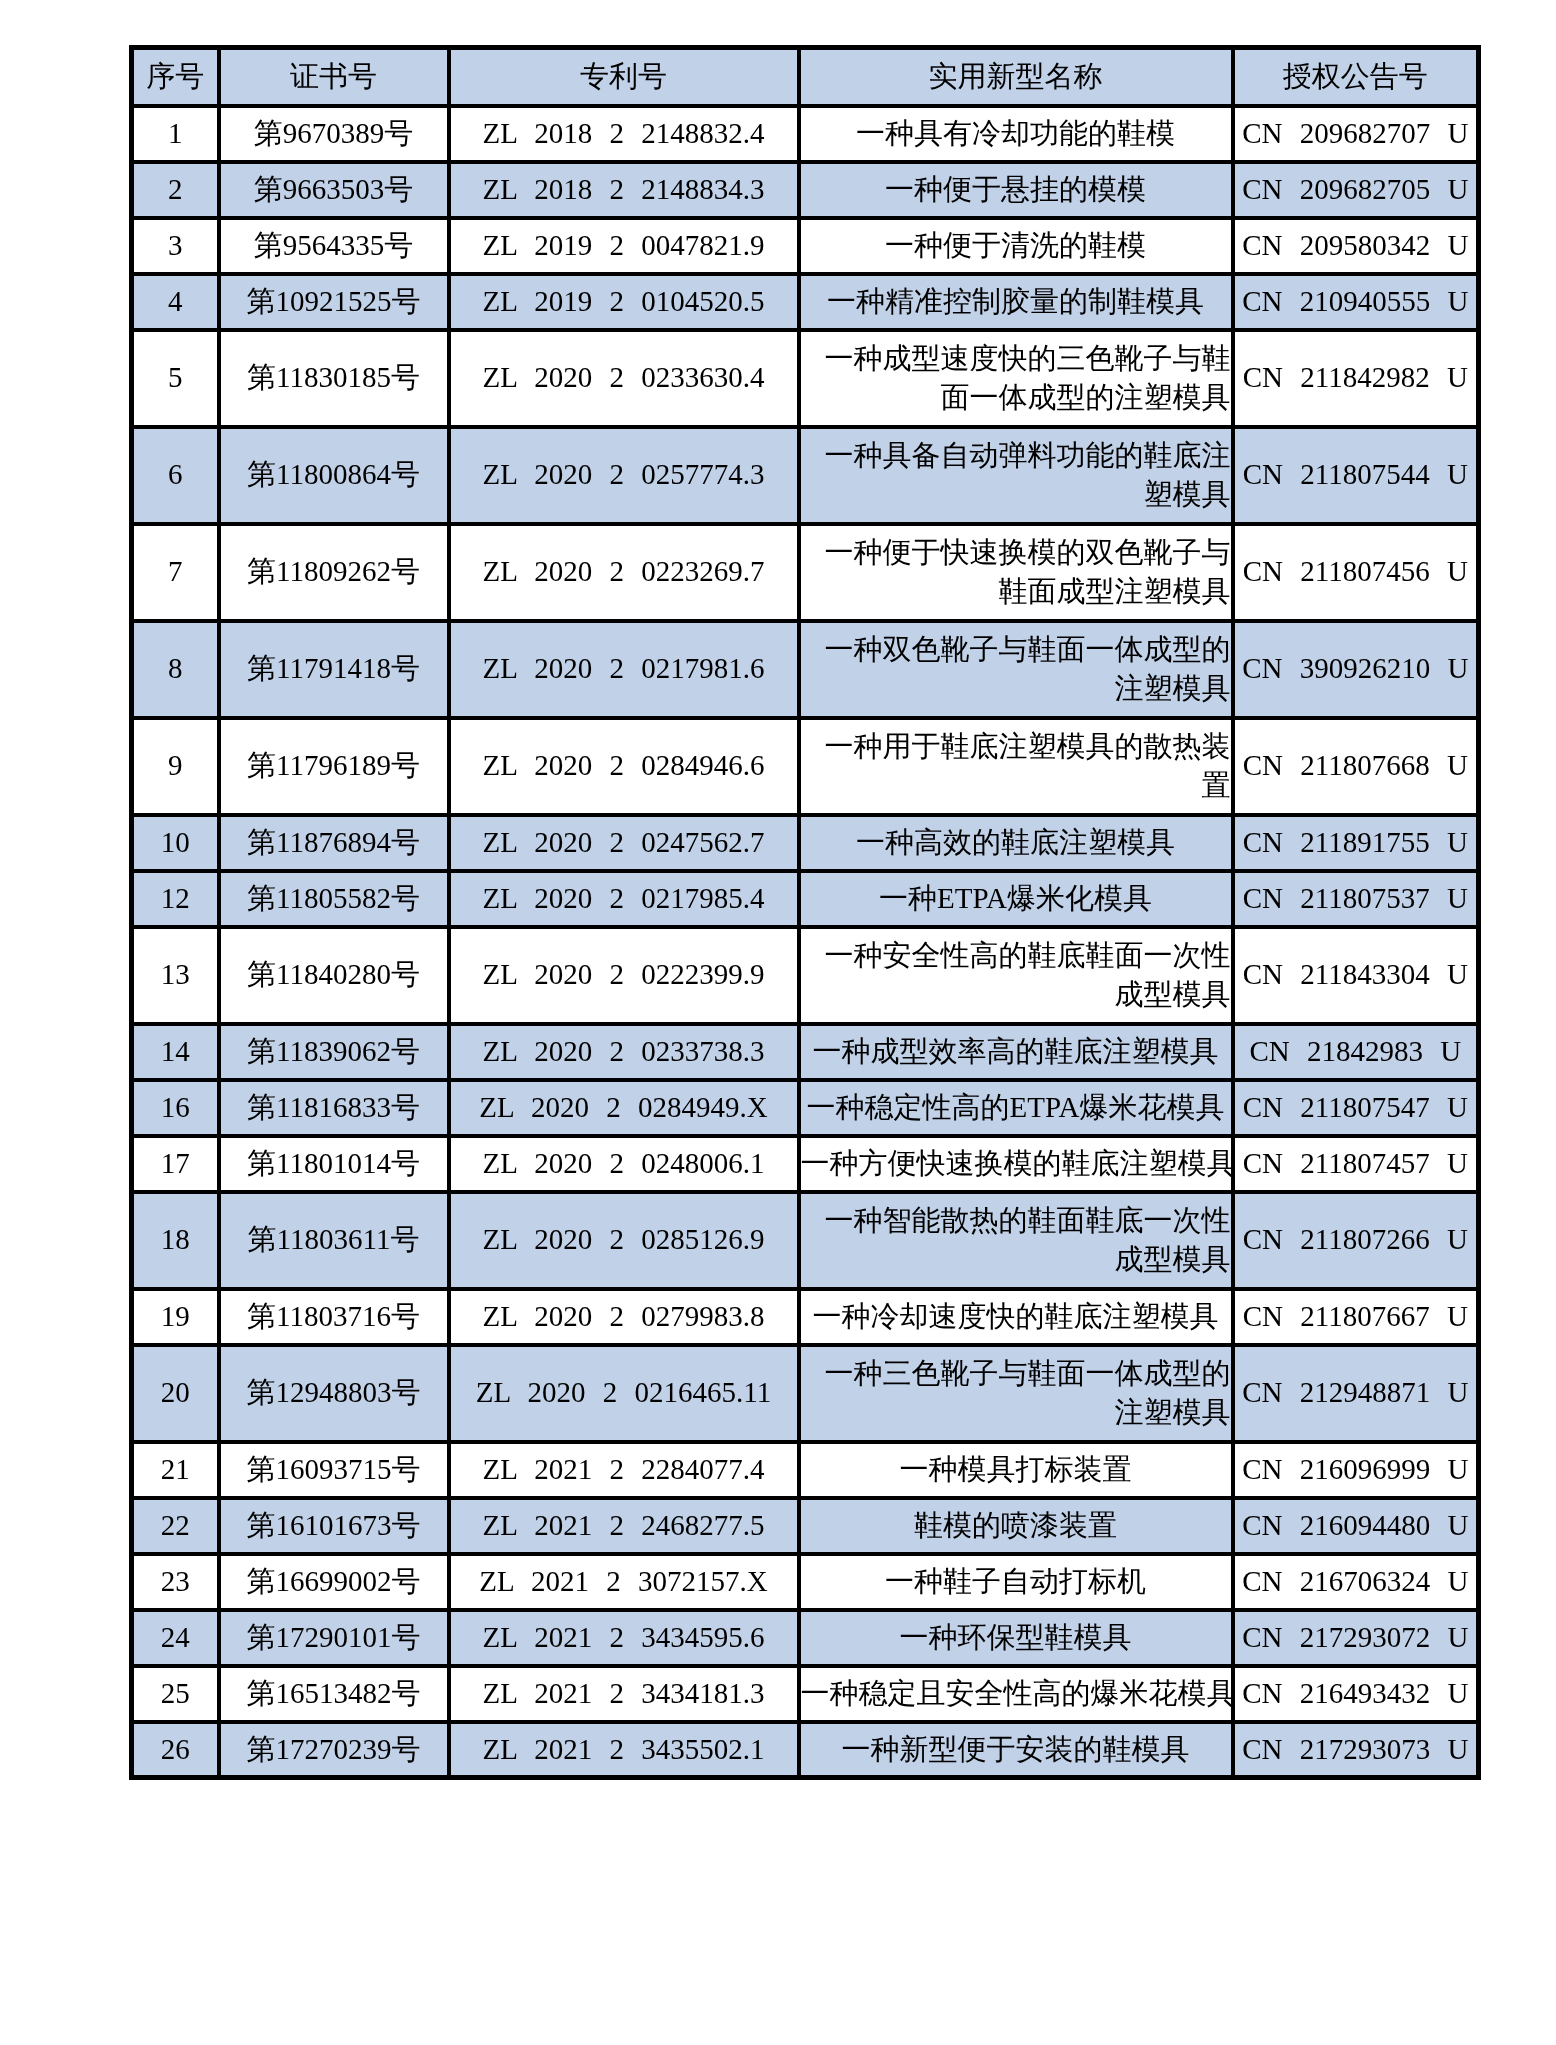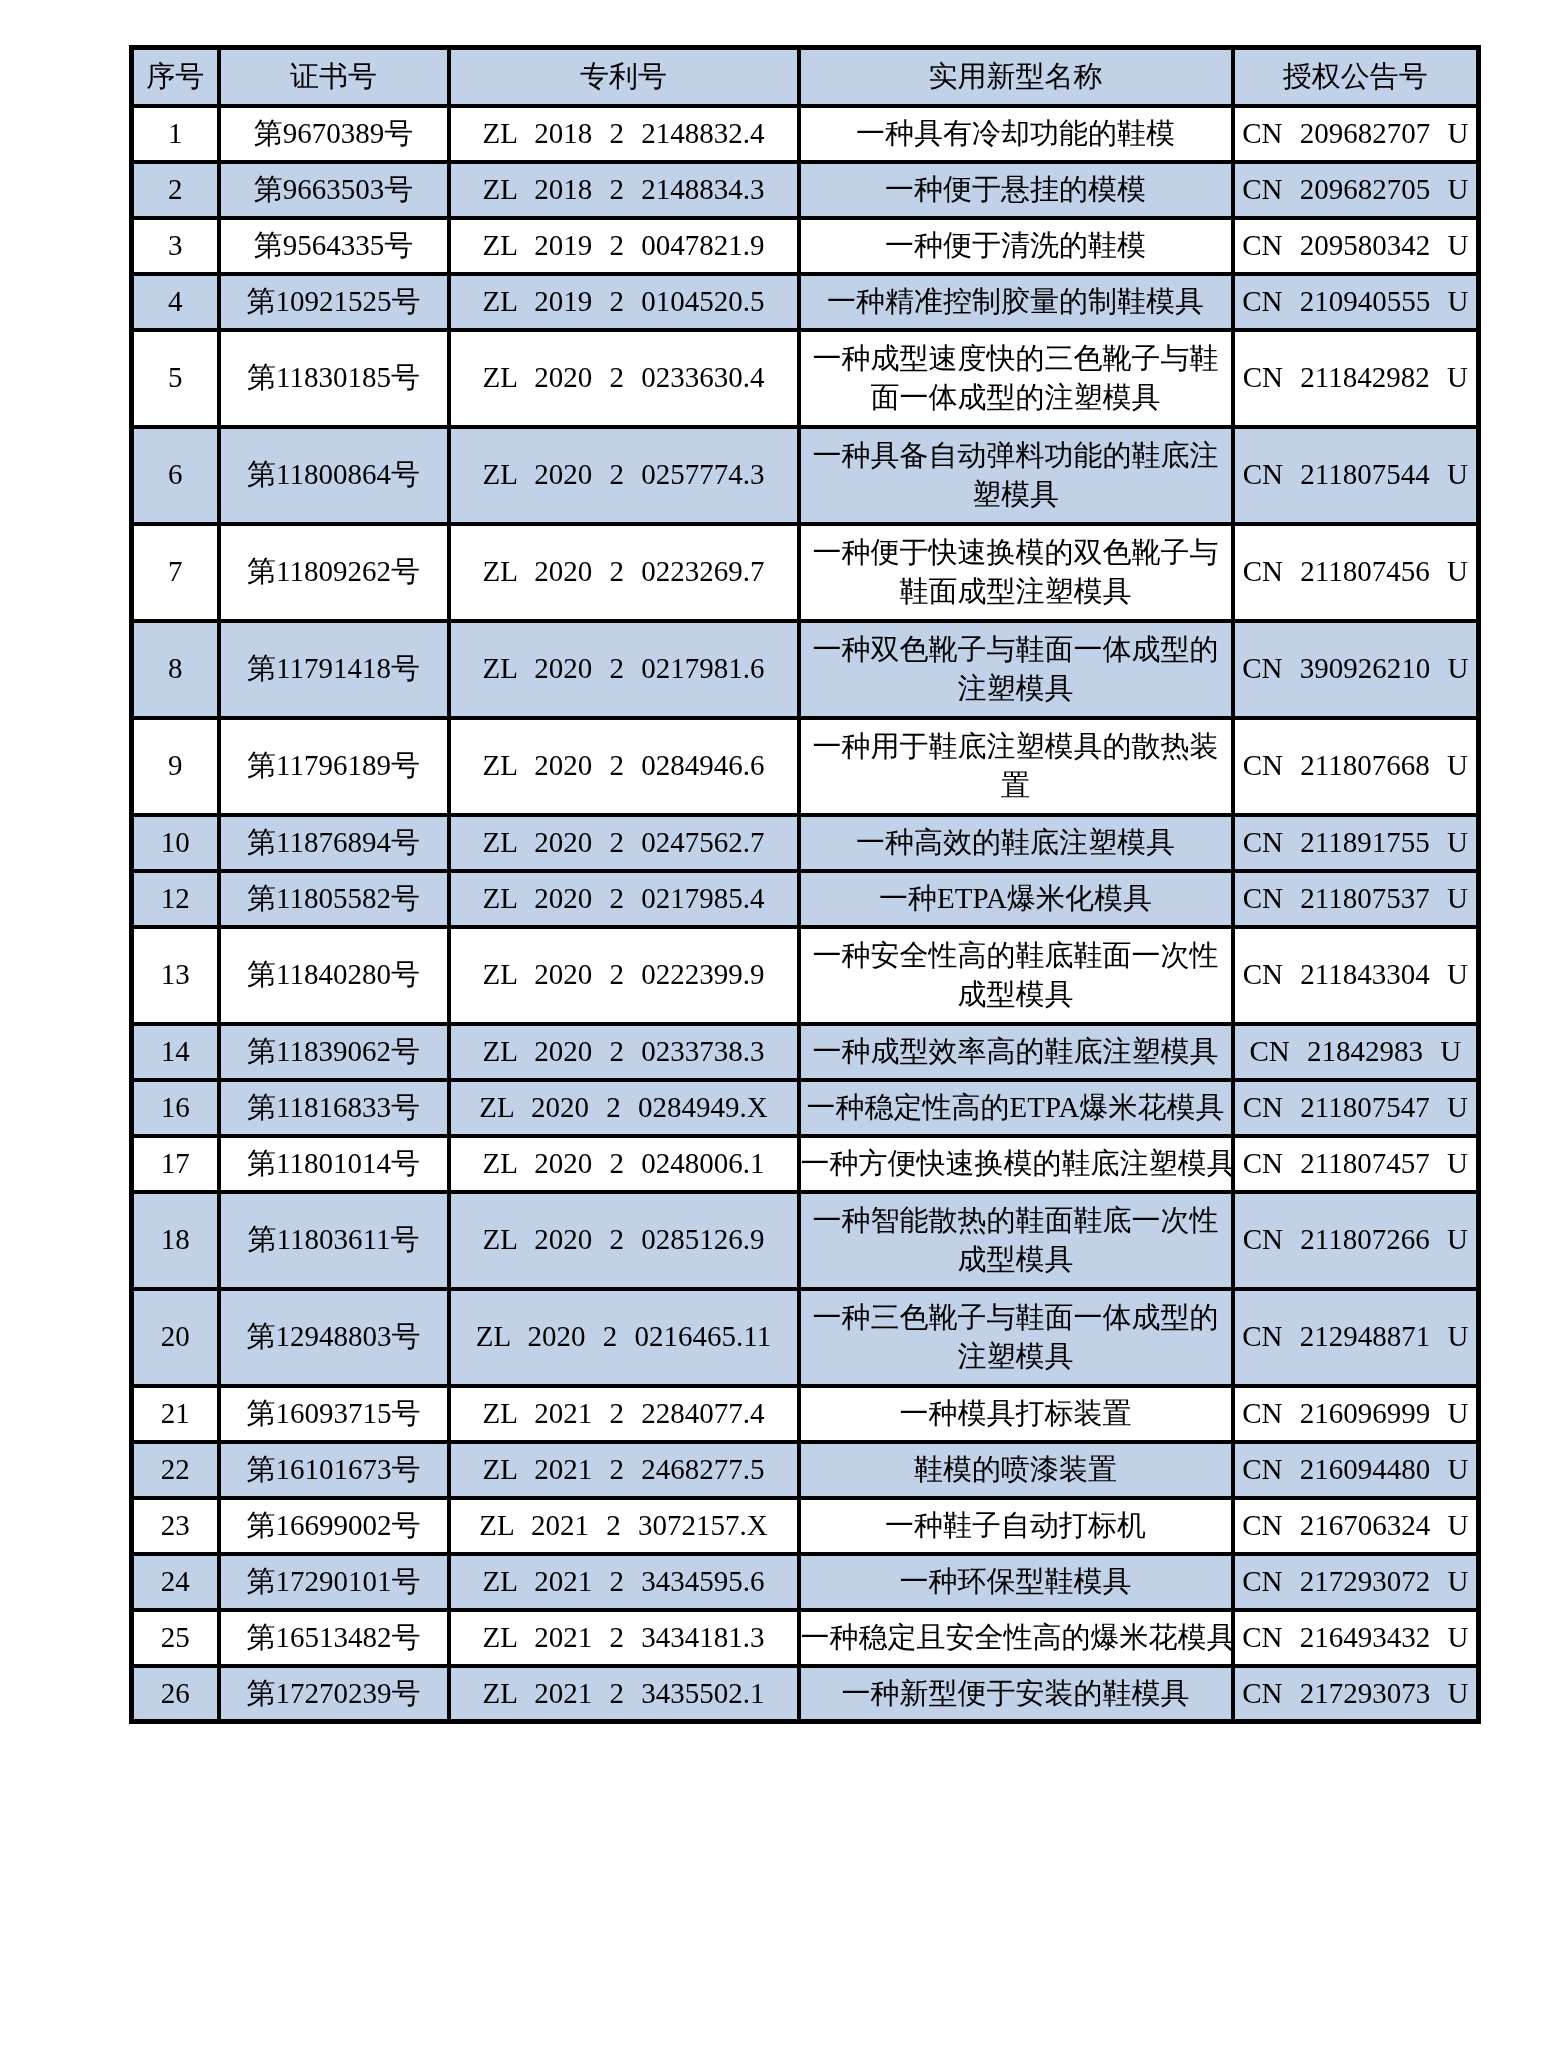--- a/index.html
+++ b/index.html
@@ -38,21 +38,21 @@
   tr.single { height: 56px; }
   tr.tall   { height: 97px; }
   tbody td  { background: var(--row-bg, #ffffff); }
   tbody tr.alt td { background: var(--alt-bg, #c1d1e8); }
   td.c-no, td.c-cert { white-space: nowrap; }
   td.c-patent, td.c-cn {
     white-space: nowrap;
     word-spacing: 10px;
   }
   td.c-name { white-space: nowrap; }
-  tr.tall td.c-name { white-space: normal; }
+  tr.tall td.c-name { white-space: normal; text-align: right; }
 </style>
 </head>
 <body style="background: rgb(255, 255, 255); color: rgb(0, 0, 0);">
 
 <table class="patent-table">
   <colgroup>
     <col style="width:87px">
     <col style="width:230px">
     <col style="width:350px">
     <col style="width:434px">
@@ -173,20 +173,27 @@
     <td class="c-name">一种方便快速换模的鞋底注塑模具</td>
     <td class="c-cn">CN 211807457 U</td>
   </tr>
       <tr class="tall alt">
     <td class="c-no">18</td>
     <td class="c-cert">第11803611号</td>
     <td class="c-patent">ZL 2020 2 0285126.9</td>
     <td class="c-name">一种智能散热的鞋面鞋底一次性成型模具</td>
     <td class="c-cn">CN 211807266 U</td>
   </tr>
+      <tr class="single">
+    <td class="c-no">19</td>
+    <td class="c-cert">第11803716号</td>
+    <td class="c-patent">ZL 2020 2 0279983.8</td>
+    <td class="c-name">一种冷却速度快的鞋底注塑模具</td>
+    <td class="c-cn">CN 211807667 U</td>
+  </tr>
       <tr class="tall alt">
     <td class="c-no">20</td>
     <td class="c-cert">第12948803号</td>
     <td class="c-patent">ZL 2020 2 0216465.11</td>
     <td class="c-name">一种三色靴子与鞋面一体成型的注塑模具</td>
     <td class="c-cn">CN 212948871 U</td>
   </tr>
       <tr class="single">
     <td class="c-no">21</td>
     <td class="c-cert">第16093715号</td>

